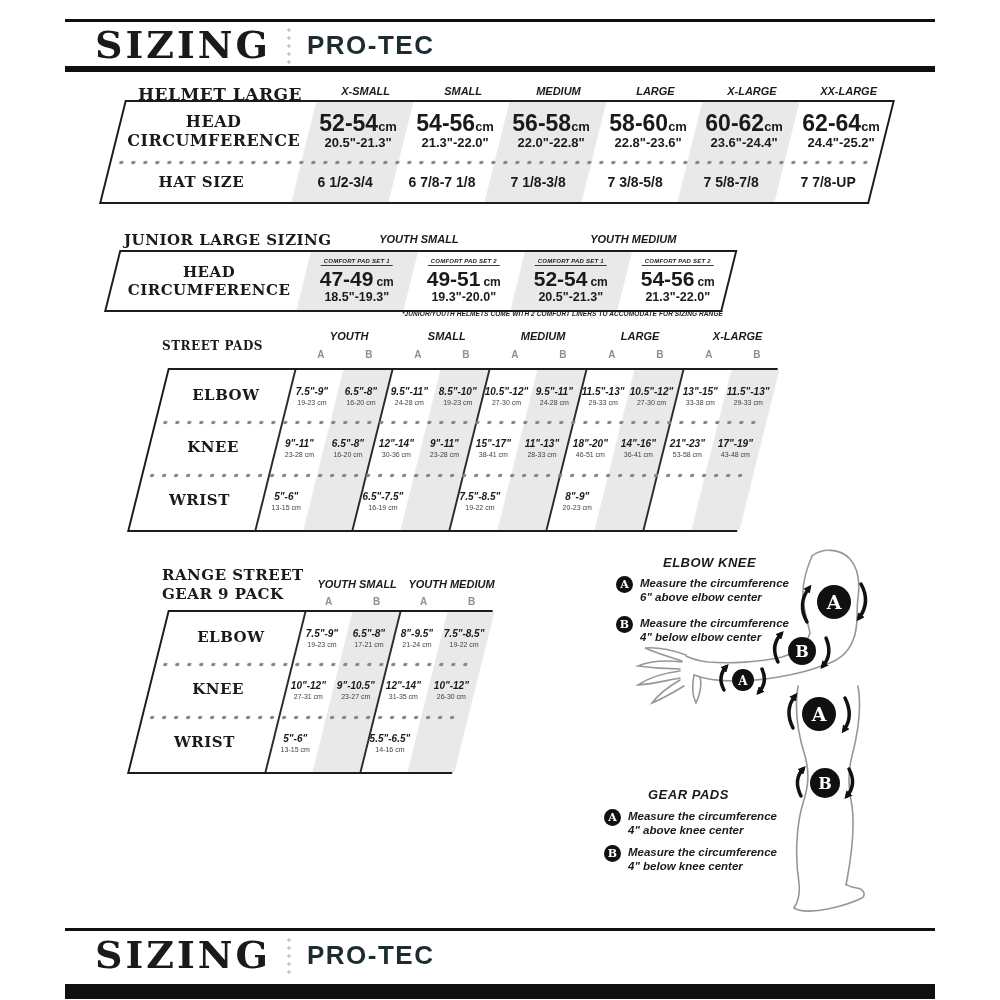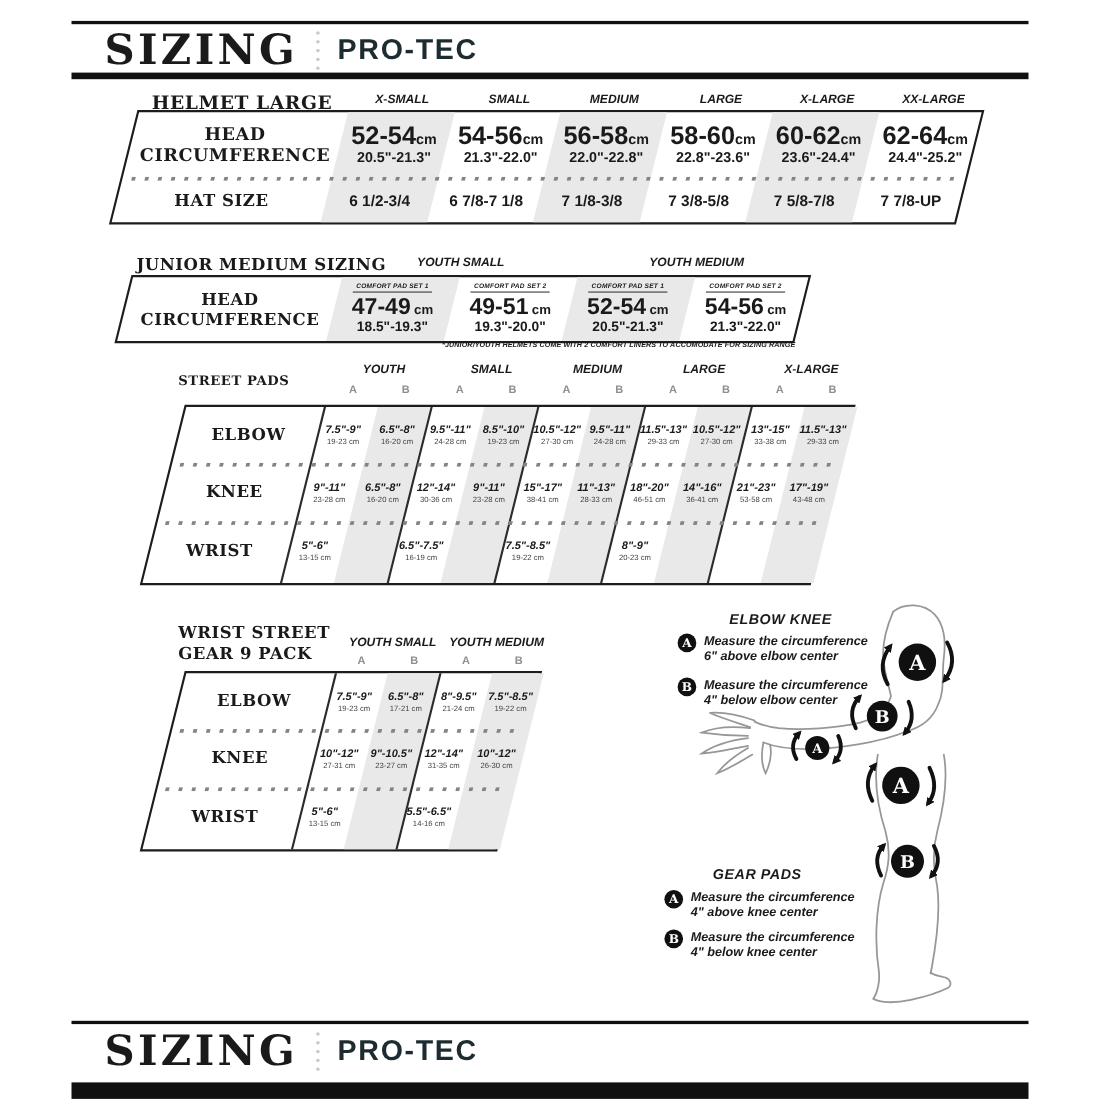--- a/index.html
+++ b/index.html
@@ -147,21 +147,21 @@
       </div>
     <div class="cellwrap" style="left:576px;top:66px;width:97px;height:28px">
         <span class="unskew hat">7 5/8-7/8</span>
       </div>
     <div class="cellwrap" style="left:673px;top:66px;width:97px;height:28px">
         <span class="unskew hat">7 7/8-UP</span>
       </div>
   </div>
 </div>
 
-<div class="sectitle" style="left:124px;top:231px;font-size:15px">JUNIOR MEDIUM SIZING</div>
+<div class="sectitle" style="left:124px;top:231px;font-size:15px">JUNIOR LARGE SIZING</div>
 
 <div class="skewwrap" style="left:105px;top:228px;width:618px;height:80px">
   <div class="cellwrap" style="left:190px;top:3px;width:214px;height:15px">
       <span class="unskew szlab">YOUTH SMALL</span>
     </div>
   <div class="cellwrap" style="left:404px;top:3px;width:214px;height:15px">
       <span class="unskew szlab">YOUTH MEDIUM</span>
     </div>
 
   <div class="tbox" style="top:22px;height:58px">
@@ -424,21 +424,21 @@
     <div class="cellwrap" style="left:416px;top:110px;width:48.5px;height:42px">
         <div class="unskew colflex">
           <div class="pin">8"-9"</div>
           <div class="pcm">20-23 cm</div>
         </div>
       </div>
   </div>
 </div>
 
 <div class="sectitle" style="left:162px;top:566px;font-size:15px;line-height:1.25">
-  <div>WRIST STREET</div>
+  <div>RANGE STREET</div>
   <div>GEAR 9 PACK</div>
 </div>
 
 <div class="skewwrap" style="left:128px;top:565px;width:325px;height:205px">
   <div class="cellwrap" style="left:135px;top:12px;width:95px;height:14px">
       <span class="unskew szlab">YOUTH SMALL</span>
     </div>
   <div class="cellwrap" style="left:230px;top:12px;width:95px;height:14px">
       <span class="unskew szlab">YOUTH MEDIUM</span>
     </div>

